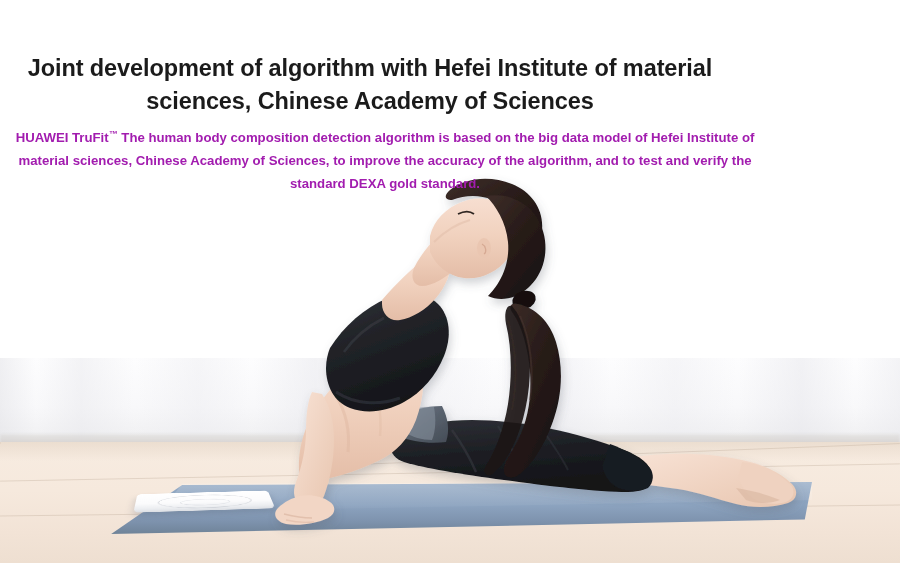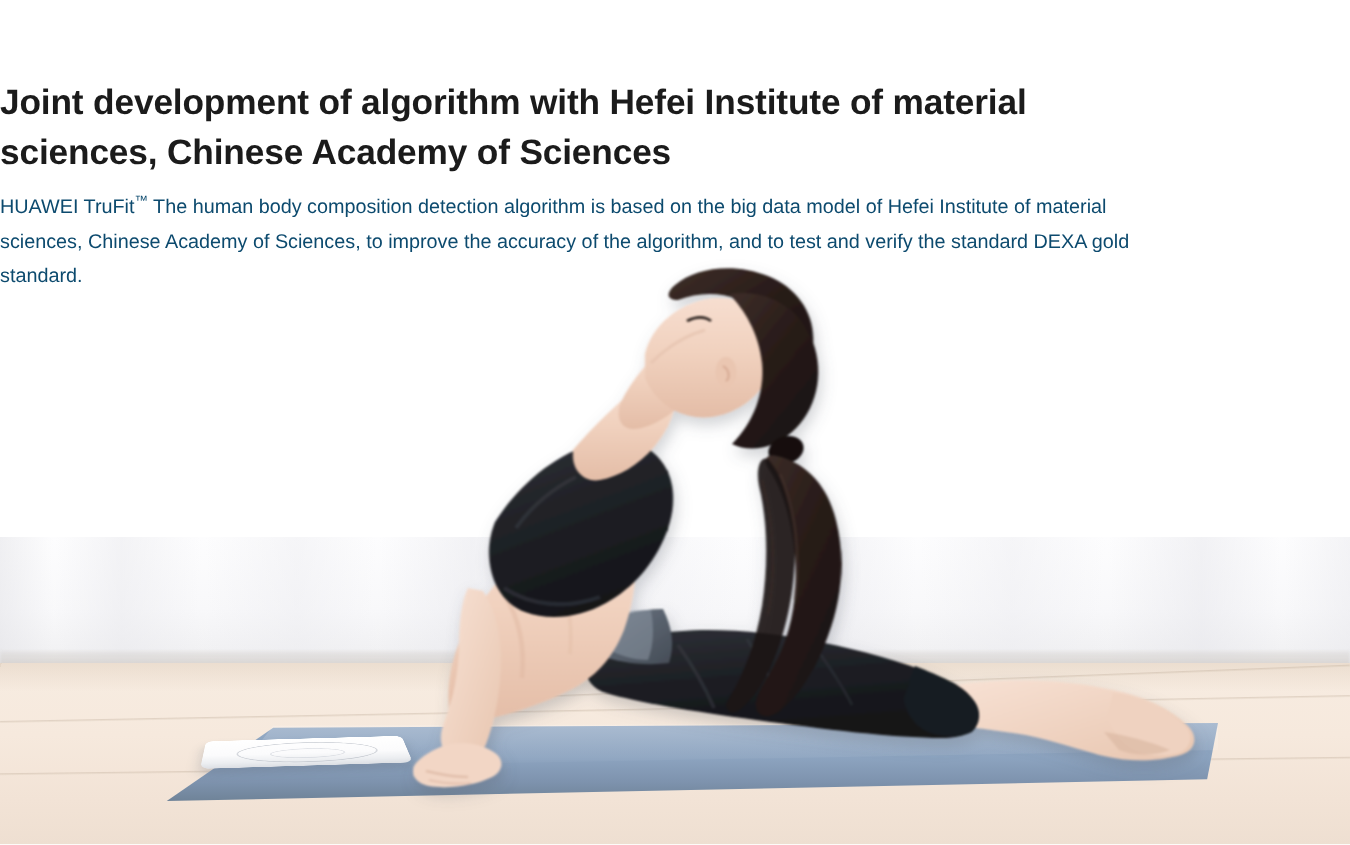--- a/index.html
+++ b/index.html
@@ -21,38 +21,38 @@
   }
 
   
   .text-block {
     position: absolute;
     left: 0;
     top: 0;
     width: 736px;
     padding-top: 52px;
     z-index: 40;
-    text-align: left;
+    text-align: center;
   }
   .headline {
     width: 740px;
     margin: 0 auto;
     font-size: 23.5px;
     line-height: 33px;
     font-weight: bold;
     color: #1b1b1b;
     letter-spacing: -0.1px;
   }
   .subcopy {
     width: 770px;
     margin: 8px auto 0 auto;
     font-size: 13.2px;
     line-height: 23px;
-    font-weight: normal;
-    color: #0c4a6e;
+    font-weight: bold;
+    color: #a21caf;
   }
   .tm {
     font-size: 9px;
     vertical-align: super;
     line-height: 0;
   }
 
   
   .photo {
     position: absolute;

